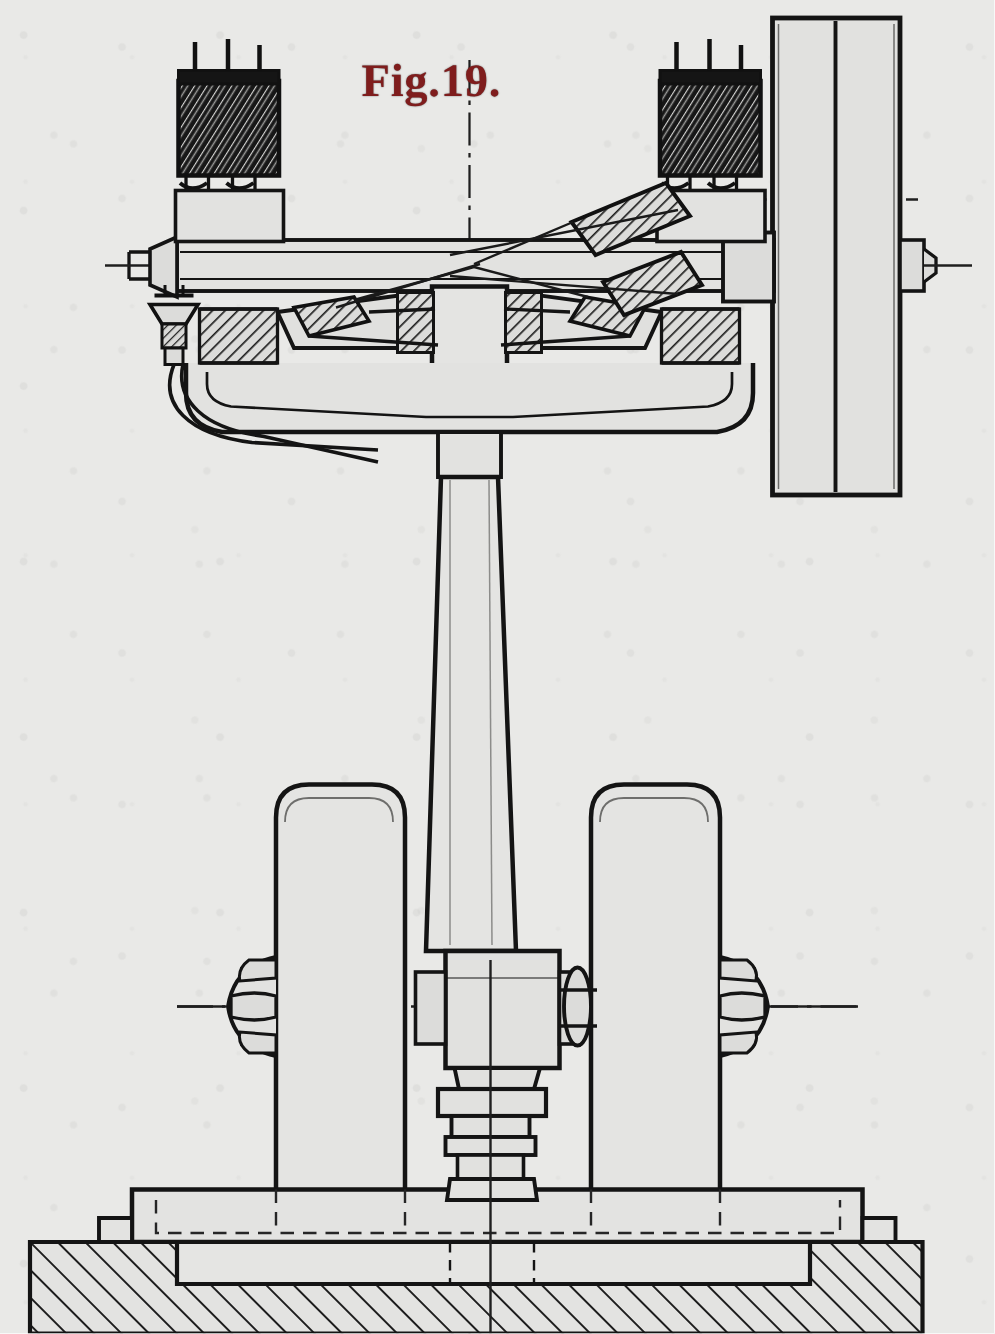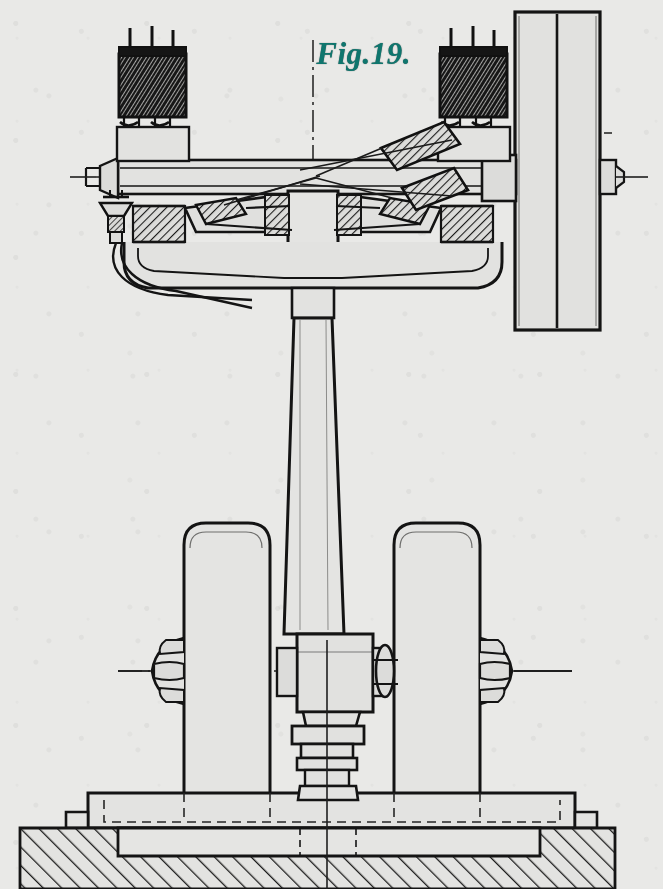--- a/index.html
+++ b/index.html
@@ -39,26 +39,25 @@
   #art {
     position: absolute;
     inset: 0;
   }
   #caption {
     position: absolute;
     left: 241px;
     top: 36px;
     width: 170px;
     font-family: "Liberation Serif", serif;
-    font-style: italic;
     font-weight: 700;
     font-size: 31px;
     letter-spacing: .5px;
-    color: #0f766e;
-    text-align: right;
+    color: #7f1d1d;
+    text-align: left;
     white-space: nowrap;
     text-shadow: 0 0 1px rgba(20,20,20,.65);
   }
 </style>
 </head>
 <body>
 
 <div id="plate">
   <div id="paper"></div>
   <div id="grain"></div>

